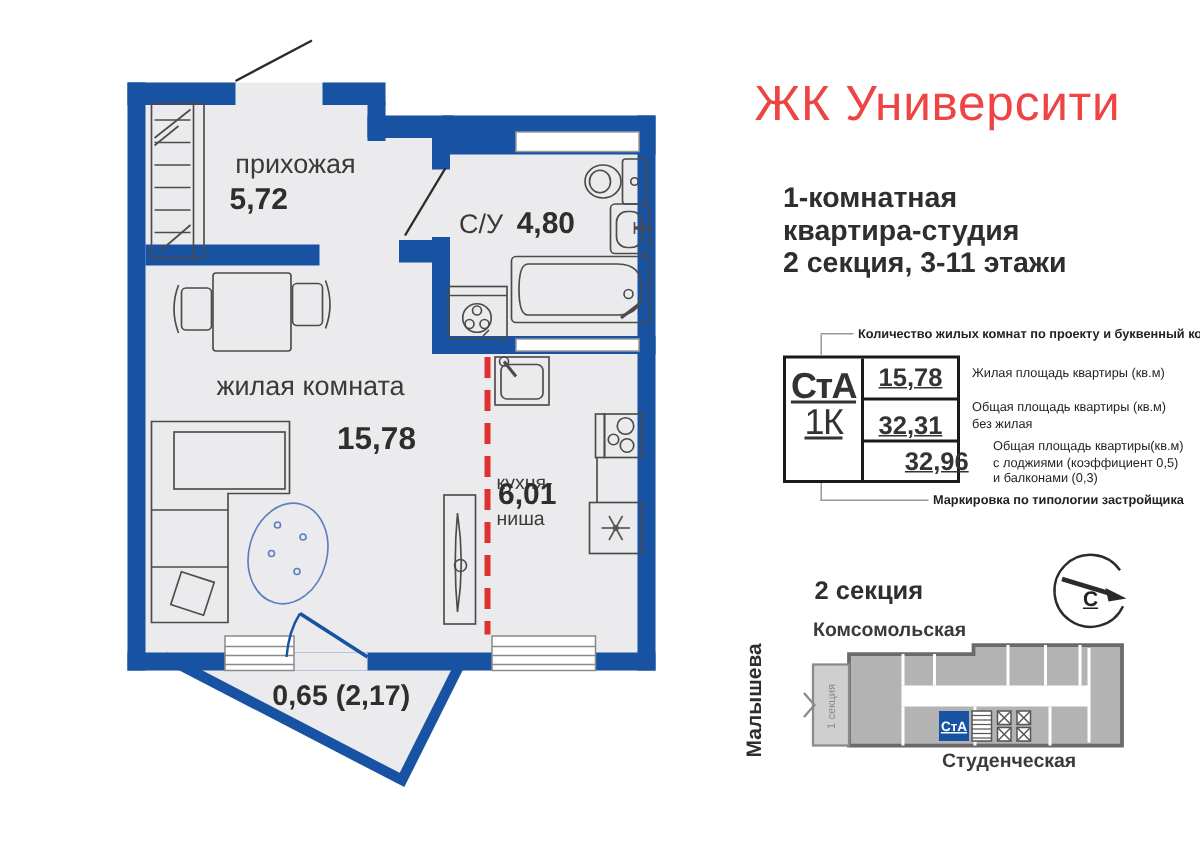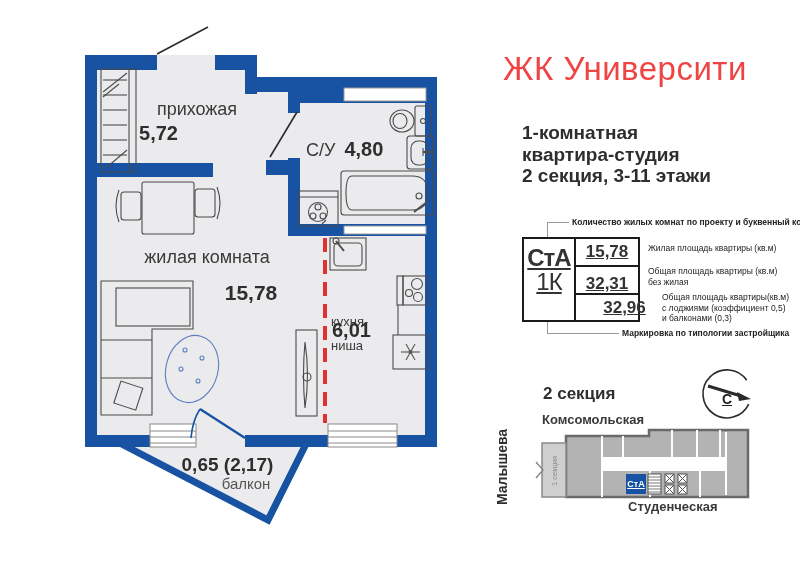--- a/index.html
+++ b/index.html
@@ -227,36 +227,35 @@
 
       <g>
         <path d="M746.7,380.2 A24,24 0 1 0 748.7,404.1" fill="none" stroke="#2b2b2b" stroke-width="1.6"></path>
         <line x1="708" y1="386" x2="741" y2="396" stroke="#2b2b2b" stroke-width="3"></line>
         <polygon points="751,399 737,392 739,401" fill="#2b2b2b"></polygon>
       </g>
     </g>
   </svg>
 
   <div class="abs roomname ctr pre" style="left:132px;top:99px;width:130px;">прихожая</div>
-  <div class="abs roomarea ctr" style="left:116px;top:122px;width:85px;">5,72</div>
+  <div class="abs roomarea ctr" style="left:130px;top:122px;width:85px;">5,72</div>
 
   <div class="abs" style="left:306px;top:138px;display:flex;gap:9px;align-items:baseline;">
     <span class="roomname">С/У</span>
     <span class="roomarea">4,80</span>
   </div>
 
   <div class="abs roomname ctr" style="left:127px;top:247px;width:160px;">жилая комната</div>
   <div class="abs roomarea ctr" style="left:206px;top:281px;width:90px;font-size:21px;">15,78</div>
 
   <div class="abs roomname pre" style="left:331px;top:274px;font-size:13px;line-height:24px;margin-top:36px;">кухня-
 ниша</div>
   <div class="abs roomarea" style="left:332px;top:319px;">6,01</div>
 
   <div class="abs roomarea ctr" style="left:165px;top:454px;width:125px;font-size:19px;">0,65 (2,17)</div>
-  <div class="abs ctr" style="left:186px;top:475px;width:120px;font-size:15px;color:#555;">балкон</div>
 
   <div class="abs ctr" style="left:480px;top:50px;width:290px;font-size:33px;color:#ef4444;letter-spacing:0.5px;">ЖК Университи</div>
   <div class="abs pre" style="left:522px;top:122px;width:240px;font-size:19px;font-weight:bold;line-height:21.5px;color:#2e2e2e;">1-комнатная
 квартира-студия
 2 секция, 3-11 этажи</div>
 
   <div class="abs" style="left:522px;top:237px;width:118px;height:85px;border:2px solid #1a1a1a;background:#fff;box-sizing:border-box;">
     <div class="abs" style="left:50px;top:0;width:0;height:81px;border-left:2px solid #1a1a1a;"></div>
     <div class="abs flexc" style="left:0;top:3px;width:50px;height:32px;font-size:24px;font-weight:bold;letter-spacing:-1px;">СтА</div>
     <div class="abs flexc" style="left:0;top:27px;width:50px;height:32px;font-size:24px;letter-spacing:-1px;">1К</div>

